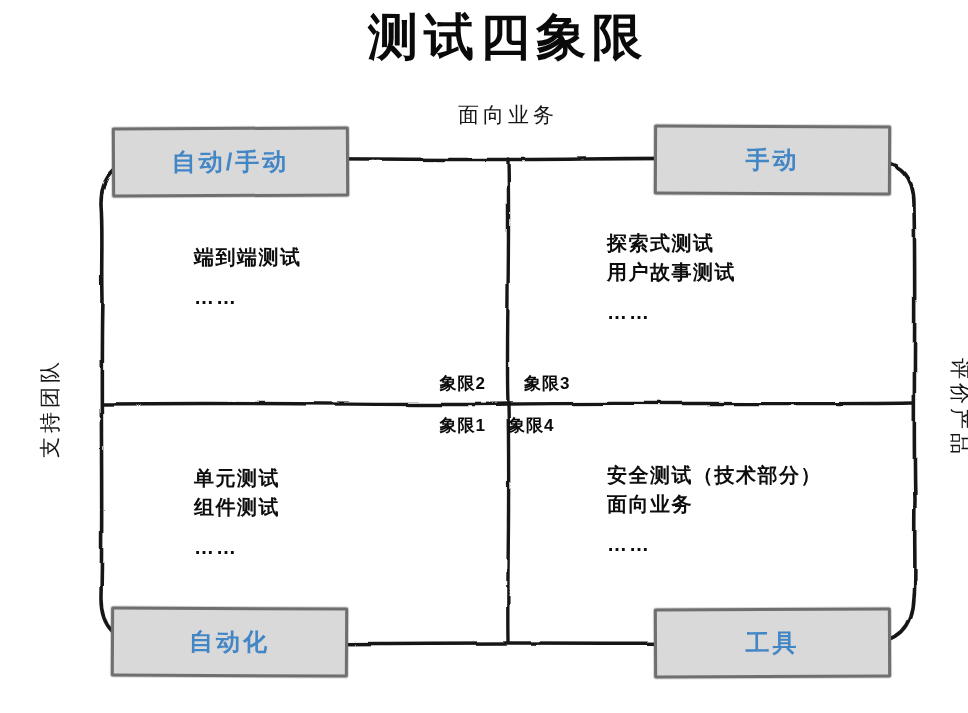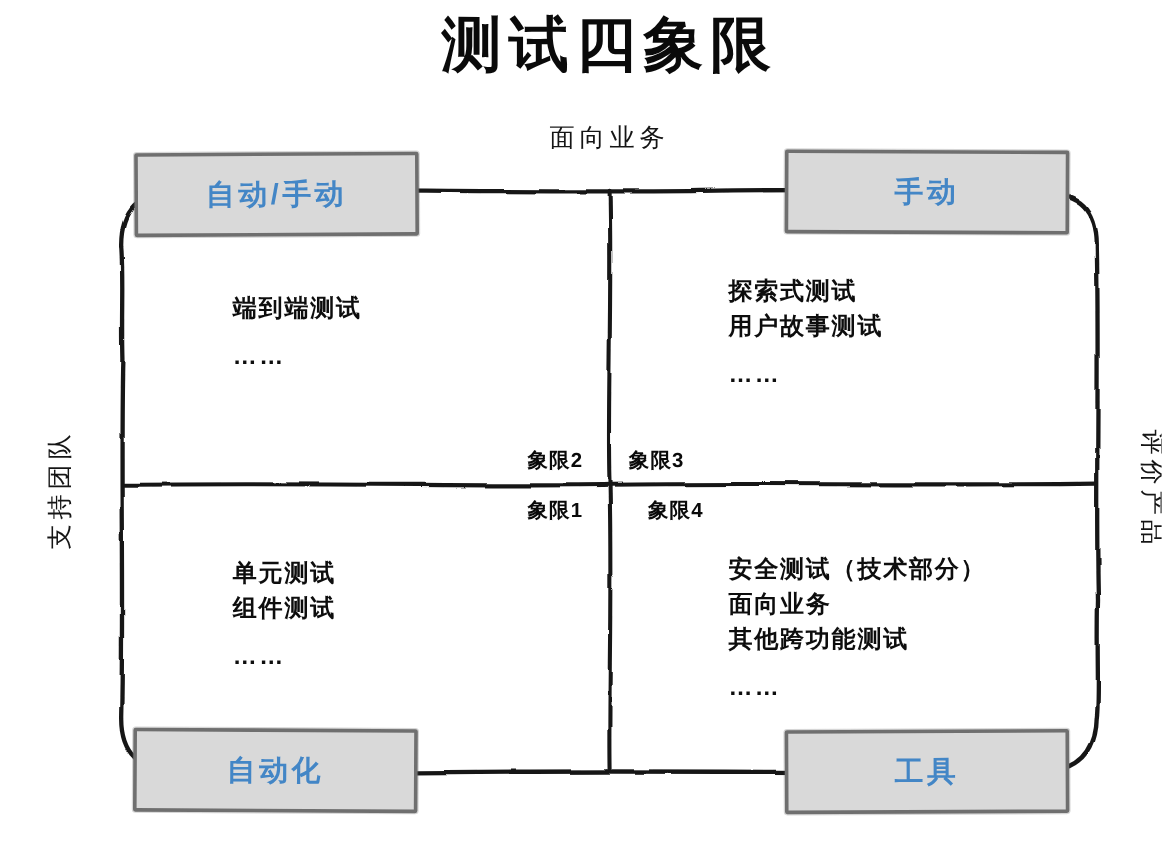--- a/index.html
+++ b/index.html
@@ -37,21 +37,21 @@
   .qlist .ellipsis{margin-top:11px;letter-spacing:2px;}
   .q2-list{left:170px;top:243px;}
   .q3-list{left:583px;top:229px;}
   .q1-list{left:170px;top:464px;}
   .q4-list{left:583px;top:461px;}
   
   .qlabel{position:absolute;z-index:2;font-size:17px;font-weight:700;letter-spacing:1px;color:#0a0a0a;white-space:nowrap;}
   .ql-2{top:372px;right:506px;}
   .ql-3{top:372px;left:500px;}
   .ql-1{top:414px;right:506px;}
-  .ql-4{top:414px;left:516px;}
+  .ql-4{top:414px;left:484px;}
 </style>
 </head>
 <body>
 
 <div id="stage">
 
   <div class="title">测试四象限</div>
 
   <svg id="lines" width="968" height="713" viewBox="0 0 968 713">
     <defs>
@@ -103,21 +103,20 @@
 
   <div class="qlist q1-list">
     <div>单元测试</div>
     <div>组件测试</div>
     <div class="ellipsis">……</div>
   </div>
 
   <div class="qlist q4-list">
     <div>安全测试（技术部分）</div>
     <div>面向业务</div>
-    <div>其他跨功能测试</div>
     <div class="ellipsis">……</div>
   </div>
 
   <div class="qlabel ql-2">象限2</div>
   <div class="qlabel ql-3">象限3</div>
   <div class="qlabel ql-1">象限1</div>
   <div class="qlabel ql-4">象限4</div>
 
 </div>
 

